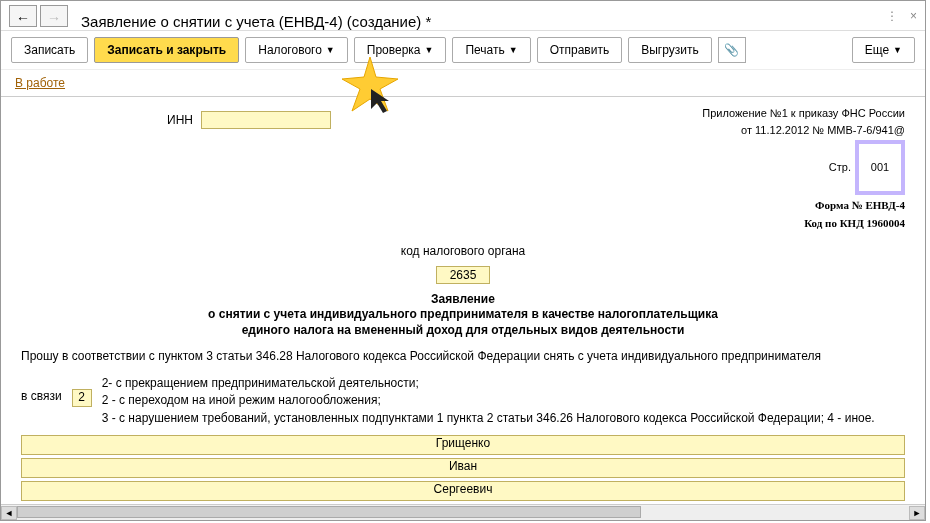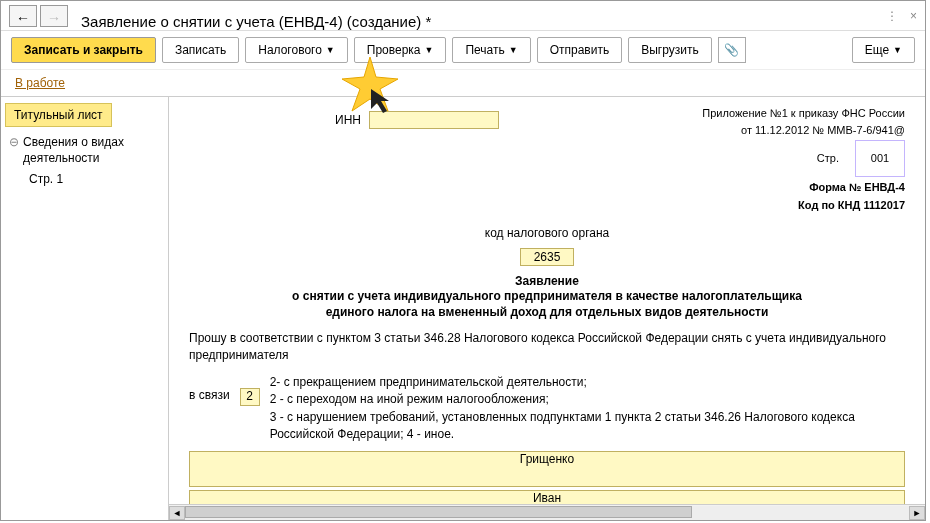--- a/index.html
+++ b/index.html
@@ -35,34 +35,34 @@
   .tree-child { padding-left: 24px; margin-top: 4px; }
 
   .form-area { flex: 1; overflow: auto; padding: 8px 20px 8px 20px; position: relative; }
   .form-head { display: flex; }
   .form-head-left { flex: 1; }
   .form-head-right { text-align: right; font-size: 11px; line-height: 1.5; }
   .inn-row { display: flex; align-items: center; margin-top: 6px; margin-bottom: 4px; justify-content: flex-start; }
   .inn-row .lbl { width: 180px; text-align: right; padding-right: 8px; }
   .yellow-input { background: #fff9c4; border: 1px solid #c0b060; height: 18px; display: inline-block; }
   .inn-field { width: 130px; }
-  .page-row { display: flex; align-items: center; justify-content: flex-end; gap: 16px; margin-top: 2px;}
-  .page-field { border: 1px solid #c4b5fd; width: 50px; text-align: center; display: inline-block; padding: 9px 4px;}
-  .form-meta { text-align: right; font-weight: bold; font-size: 11px; margin-top: 2px; }
+  .page-row { display: flex; align-items: center; justify-content: flex-end; gap: 4px; margin-top: 2px;}
+  .page-field { border: 4px solid #c4b5fd; width: 50px; text-align: center; display: inline-block; padding: 15px 4px;}
+  .form-meta { text-align: right; font-weight: bold; font-size: 11px; margin-top: 2px; font-family: Liberation Serif, serif; }
   .tax-code-row { display: flex; justify-content: flex-end; align-items: center; gap: 8px; margin: 12px 0 8px; flex-direction: column; }
   .tax-code-field { width: 54px; text-align: center; padding: 1px 0;}
 
   .stmt-title { text-align: center; font-weight: bold; margin: 8px auto 10px; max-width: 520px; line-height: 1.3; }
   .stmt-para { line-height: 1.4; margin-bottom: 10px; }
   .reason-row { display: flex; align-items: flex-start; gap: 10px; margin-bottom: 8px; }
   .reason-lbl { padding-top: 14px; }
   .reason-code { width: 20px; height: 18px; text-align: center; margin-top: 14px; padding:0 2px;}
   .reason-lines { flex: 1; line-height: 1.45; }
 
-  .name-field { display: block; width: 100%; background: #fff9c4; border: 1px solid #c0b060; text-align: center; height: 36px; margin-bottom: 3px; }
+  .name-field { display: block; width: 100%; background: #fff9c4; border: 1px solid #c0b060; text-align: center; height: 20px; margin-bottom: 3px; }
 
   .hscroll { height: 16px; background: #f2f2f2; border-top: 1px solid #ccc; position: relative; display:flex; align-items:center;}
   .hscroll .arrow { width: 16px; height: 14px; background:#ddd; border:1px solid #bbb; display:flex; align-items:center; justify-content:center; font-size:9px;}
   .hscroll .track { flex:1; height:14px; background:#eee; position:relative;}
   .hscroll .thumb { position:absolute; left:0; top:0; height:12px; width:70%; background:#cfcfcf; border:1px solid #aaa;}
 
   .footer { border-top: 1px solid #ccc; padding: 6px 10px; display: flex; align-items: center; gap: 8px; }
   .footer input { flex: 1; border: 1px solid #aaa; height: 20px; padding: 2px 6px; }
 </style>
 </head>
@@ -74,22 +74,22 @@
     <div class="nav-btn">←</div>
     <div class="nav-btn" style="color:#bbb">→</div>
     <div class="title-text">Заявление о снятии с учета (ЕНВД-4) (создание) *</div>
     <div class="title-icons">
       <span>⋮</span>
       <span>×</span>
     </div>
   </div>
 
   <div class="toolbar">
+    <div class="btn">Записать</div>
     <div class="btn btn-primary">Записать и закрыть</div>
-    <div class="btn">Записать</div>
     <div class="btn">
       <span>Налогового</span>
         <span class="caret">▼</span>
     </div>
     <div class="btn">
       <span>Проверка</span>
         <span class="caret">▼</span>
     </div>
     <div class="btn">
       <span>Печать</span>
@@ -105,47 +105,39 @@
       <span>Еще</span>
         <span class="caret">▼</span>
     </div>
   </div>
 
   <div class="status-row">
     <span class="status-link">В работе</span>
   </div>
 
   <div class="body-row">
-    <div class="sidebar">
-      <div class="tab-active">Титульный лист</div>
-      <div class="tree-item">
-        <span class="tree-toggle">⊖</span>
-        <span class="tree-label">Сведения о видах деятельности</span>
-      </div>
-      <div class="tree-child">Стр. 1</div>
-    </div>
 
     <div style="flex:1; display:flex; flex-direction:column; overflow:hidden;">
       <div class="form-area">
         <div class="form-head">
           <div class="form-head-left">
             <div class="inn-row">
               <span class="lbl">ИНН</span>
               <span class="yellow-input inn-field"></span>
             </div>
           </div>
           <div class="form-head-right">
             <div>Приложение №1 к приказу ФНС России</div>
             <div>от 11.12.2012 № ММВ-7-6/941@</div>
             <div class="page-row">
               <span>Стр.</span>
               <span class="page-field">001</span>
             </div>
             <div class="form-meta">Форма № ЕНВД-4</div>
-            <div class="form-meta">Код по КНД 1112017</div>
+            <div class="form-meta">Код по КНД 1960004</div>
           </div>
         </div>
 
         <div class="tax-code-row">
           <span>код налогового органа</span>
           <span class="yellow-input tax-code-field">2635</span>
         </div>
 
         <div class="stmt-title">
           <div>Заявление</div>

